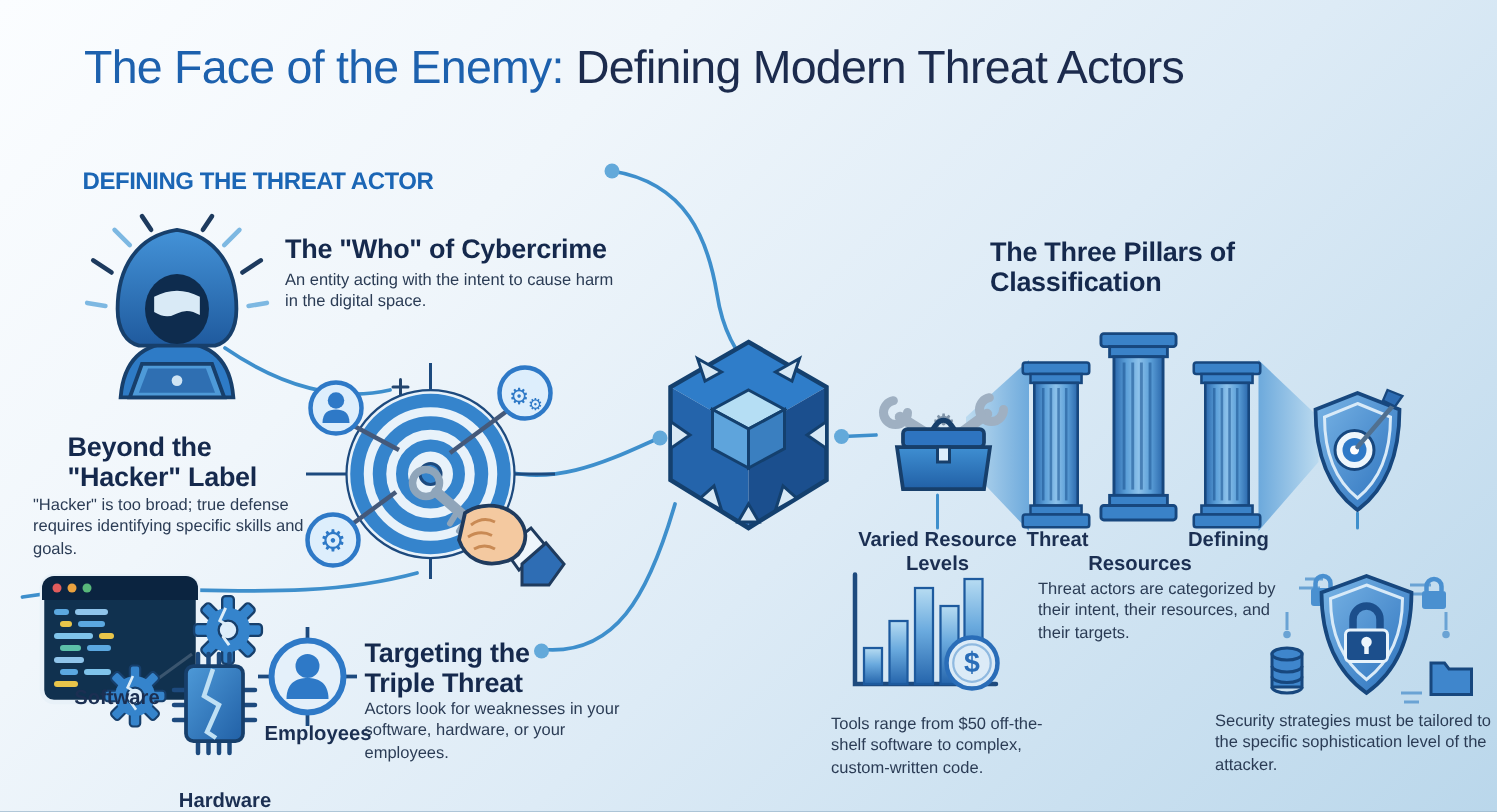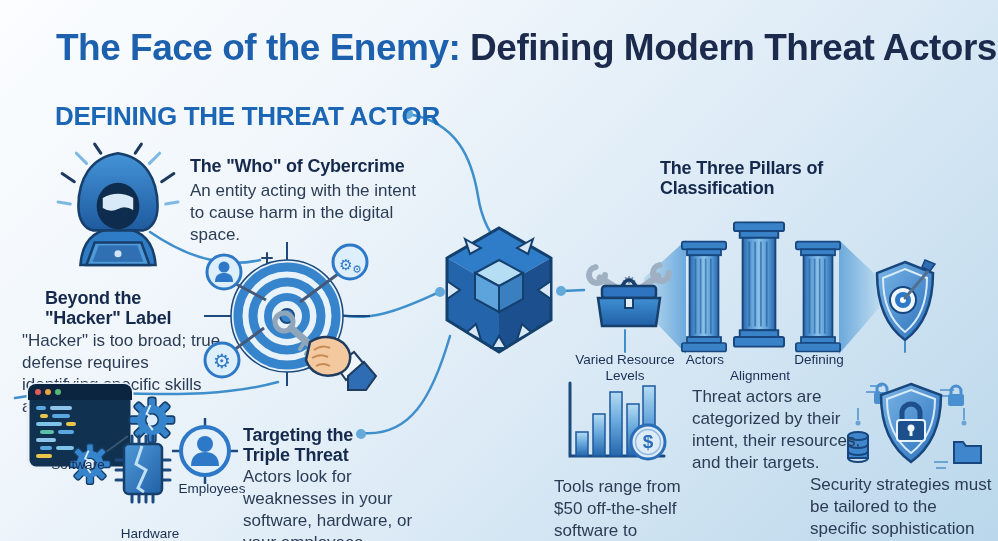--- a/index.html
+++ b/index.html
@@ -2,26 +2,26 @@
 <html><head>
 <meta charset="utf-8">
 <style>
   html,body{margin:0;padding:0;background:#9db8cc;}
   #canvas{
     position:relative;width:998px;height:541px;overflow:hidden;
     font-family:"Liberation Sans",sans-serif;
     background:linear-gradient(135deg,#fbfdff 0%,#f0f6fb 30%,#ddebf6 58%,#bad7eb 100%);
   }
   .abs{position:absolute;}
-  .title{font-size:37px;font-weight:bold;letter-spacing:-0.5px;white-space:nowrap;}
+  .title{font-size:31px;font-weight:normal;letter-spacing:-0.5px;white-space:nowrap;}
   .title .hl{color:#1d61ae;} .title .rest{color:#1c2b4d;}
-  .sec-header{font-size:26px;font-weight:bold;color:#1b66b5;letter-spacing:-0.3px;white-space:nowrap;}
+  .sec-header{font-size:16px;font-weight:bold;color:#1b66b5;letter-spacing:-0.3px;white-space:nowrap;margin-top:12px;}
   .h{font-size:18px;font-weight:bold;color:#15294d;letter-spacing:-0.2px;line-height:1.12;}
-  .body-txt{font-size:17px;color:#2b3c55;line-height:1.3;}
-  .lbl{font-size:13.5px;font-weight:normal;color:#1b2f52;text-align:center;line-height:1.15;}
+  .body-txt{font-size:11px;color:#2b3c55;line-height:1.3;}
+  .lbl{font-size:13.5px;font-weight:bold;color:#1b2f52;text-align:center;line-height:1.15;}
   .ctr{text-align:left;}
   svg{display:block;overflow:visible;}
 </style>
 </head>
 <body>
 
 <div id="canvas">
 
   <svg width="0" height="0" class="abs" aria-hidden="true">
     <defs>
@@ -327,22 +327,22 @@
     <path d="M36,6 L64,17 C64,47 55,70 36,84 C17,70 8,47 8,17 Z" fill="url(#shGrad)" stroke="#17477e" stroke-width="2.5"></path>
     <path d="M36,13 L58,22 C58,46 51,64 36,76 C21,64 14,46 14,22 Z" fill="none" stroke="#d8eaf8" stroke-width="2"></path>
     <circle cx="34" cy="44" r="13" fill="#eef6fc" stroke="#17477e" stroke-width="2"></circle>
     <circle cx="34" cy="44" r="8" fill="#2e79c7"></circle>
     <circle cx="34" cy="44" r="3" fill="#ffffff"></circle>
     <line x1="60" y1="14" x2="36" y2="42" stroke="#51708f" stroke-width="3" stroke-linecap="round"></line>
     <polygon points="56,4 66,8 61,15 53,11" fill="#2e6db4" stroke="#17477e" stroke-width="1.5"></polygon>
   </svg>
 
   <div class="abs lbl" style="left:570px;top:352px;width:110px">Varied Resource Levels</div>
-  <div class="abs lbl" style="left:675px;top:352px;width:60px">Actors</div>
-  <div class="abs lbl" style="left:720px;top:368px;width:80px">Alignment</div>
+  <div class="abs lbl" style="left:675px;top:352px;width:60px">Threat</div>
+  <div class="abs lbl" style="left:720px;top:368px;width:80px">Resources</div>
   <div class="abs lbl" style="left:789px;top:352px;width:60px">Defining</div>
 
   <svg class="abs" style="left:562px;top:378px" width="110" height="94" viewBox="0 0 110 94">
     <path d="M8,5 V78 H102" fill="none" stroke="#1d4a7e" stroke-width="3" stroke-linecap="round"></path>
     <g fill="url(#barGrad)" stroke="#1d5a9e" stroke-width="1.5">
       <rect x="14" y="54" width="12" height="24"></rect>
       <rect x="31" y="36" width="12" height="42"></rect>
       <rect x="48" y="14" width="12" height="64"></rect>
       <rect x="65" y="26" width="12" height="52"></rect>
       <rect x="81" y="8" width="12" height="70"></rect>

